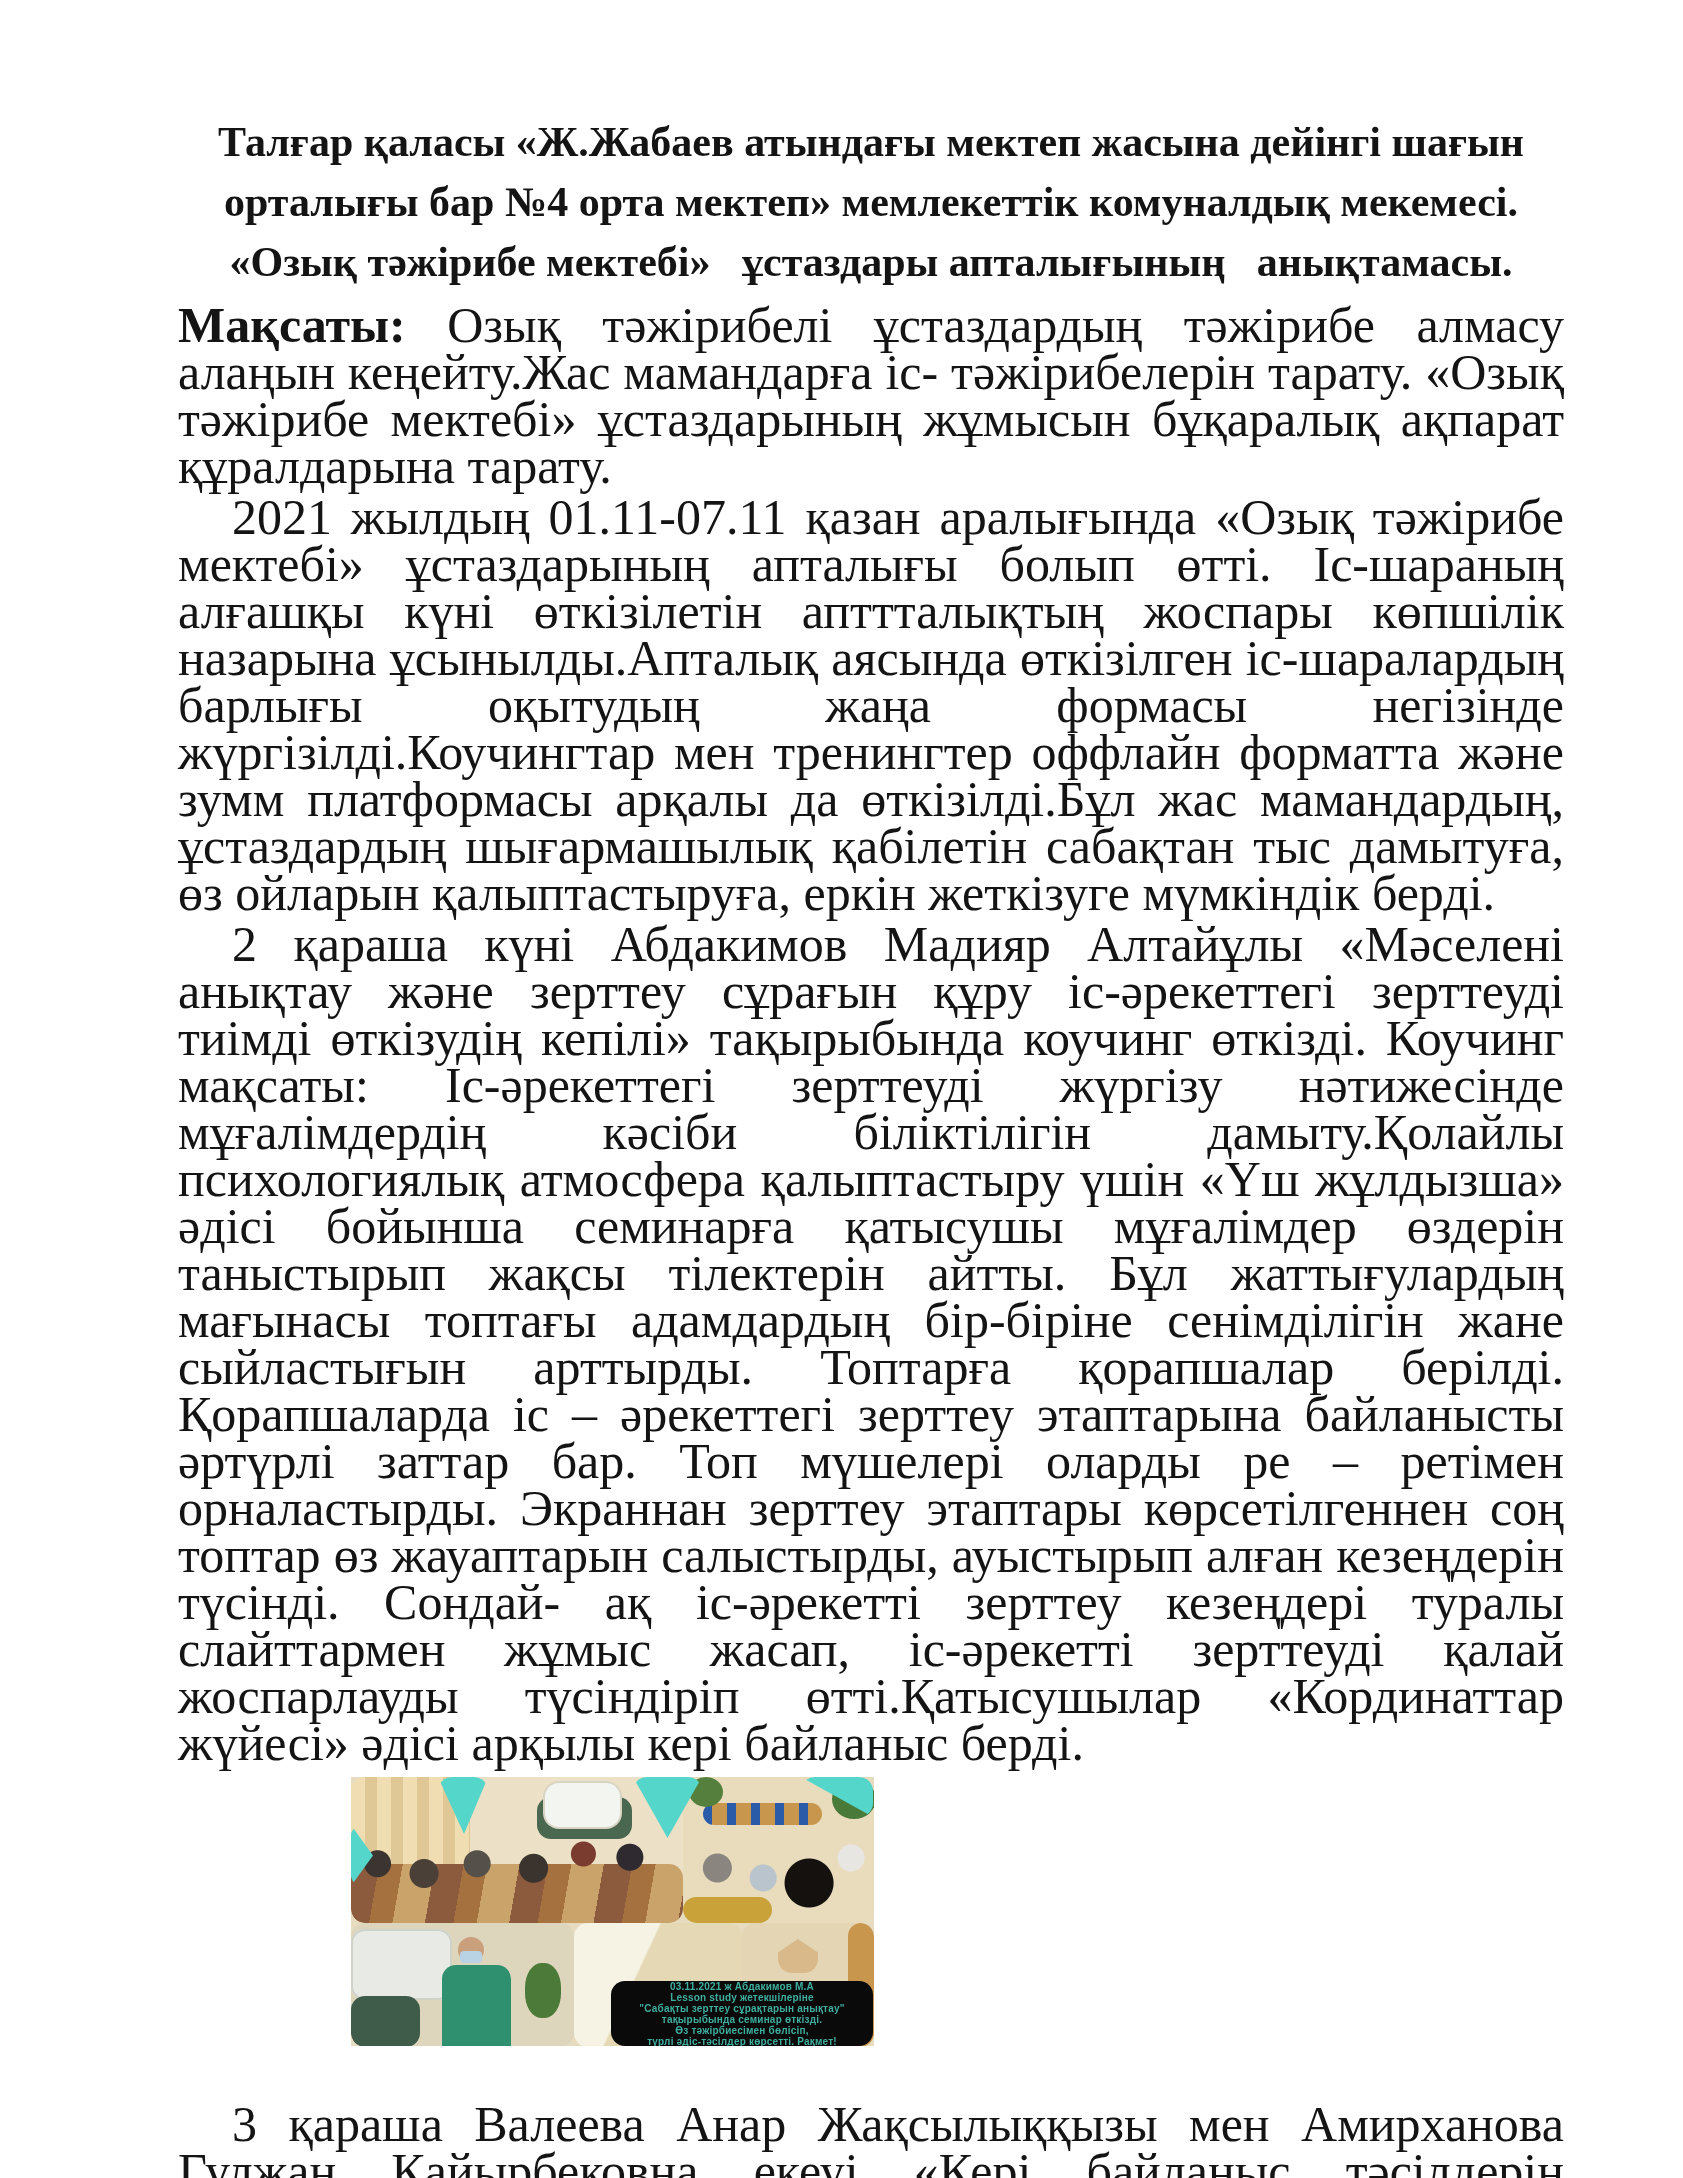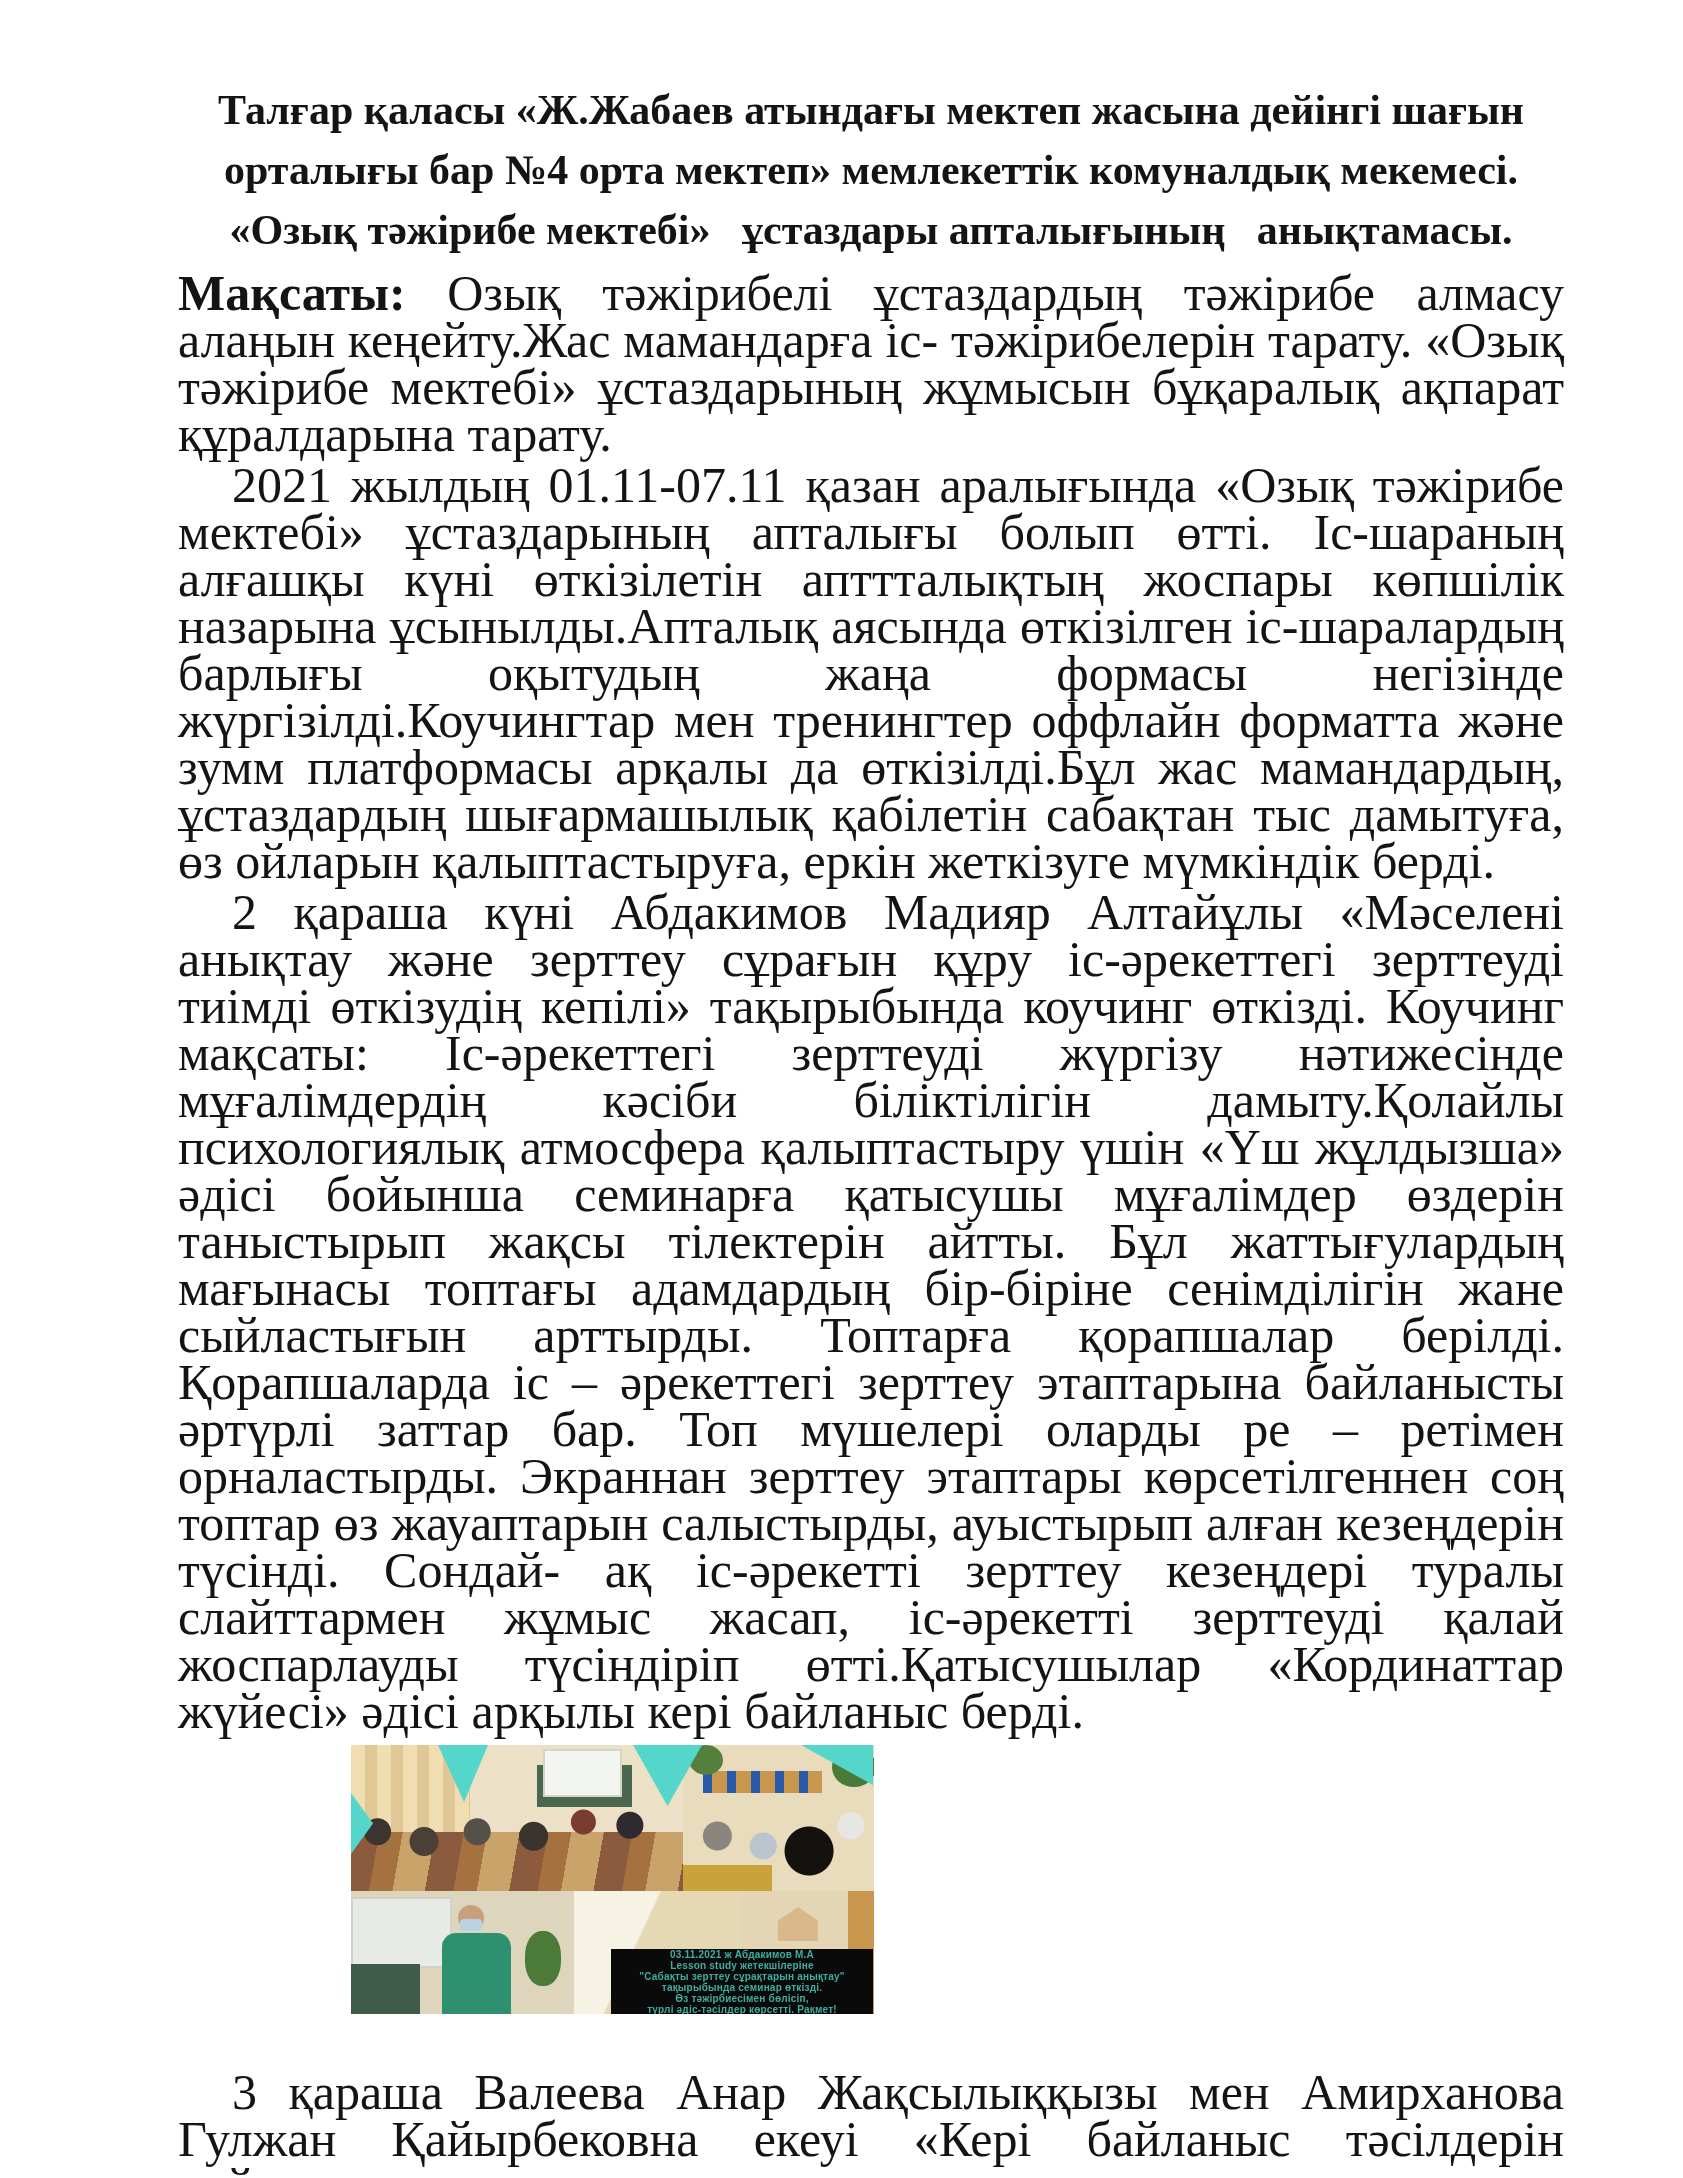--- a/index.html
+++ b/index.html
@@ -1,31 +1,31 @@
 <!DOCTYPE html>
 <html><head>
 <meta charset="utf-8">
 <style>
   html,body{margin:0;padding:0;background:#ffffff;}
   body{width:1683px;height:2178px;overflow:hidden;color:#141414;
        font-family:"Liberation Serif","DejaVu Serif",serif;}
   .page{position:relative;width:1683px;height:2178px;box-sizing:border-box;
-        padding:80px 119px 0 178px;background:#ffffff;}
+        padding:112px 119px 0 178px;background:#ffffff;}
   .title{ text-align:center;font-weight:bold;font-size:42px;line-height:60px;}
   .title-line{white-space:pre-wrap;}
   .para{font-size:50px;line-height:47px;text-align:justify;margin:0;}
   .para.first{margin-top:10px;}
   .para + .para{margin-top:4px;}
   .indent{text-indent:54px;margin-top:26px;}
   .para strong{font-weight:bold;}
 
   
   .collage{position:relative;width:523px;height:269px;margin:10px 0 55px 173px;
            overflow:hidden;background:#e7dcc0;}
-  .collage *{position:absolute;}
+  .collage *{position:absolute;border-radius:14px;}
   .ph{overflow:hidden;}
   .ph-tl{left:0;top:0;width:332px;height:146px;background:#ece1c6;}
   .ph-tr{left:332px;top:0;width:191px;height:146px;background:#e8dcbd;}
   .ph-bl{left:0;top:146px;width:223px;height:124px;background:#ddd6bd;}
   .ph-bm{left:223px;top:146px;width:168px;height:124px;
          background:linear-gradient(115deg,#f6f2e4 38%,#e5d8b4 39%);}
   .ph-br{left:391px;top:146px;width:132px;height:124px;background:#e4d6b4;}
 
   .curtain{left:0;top:0;width:119px;height:146px;
            background:repeating-linear-gradient(90deg,#f0ddb2 0 14px,#e0c896 14px 26px);}

